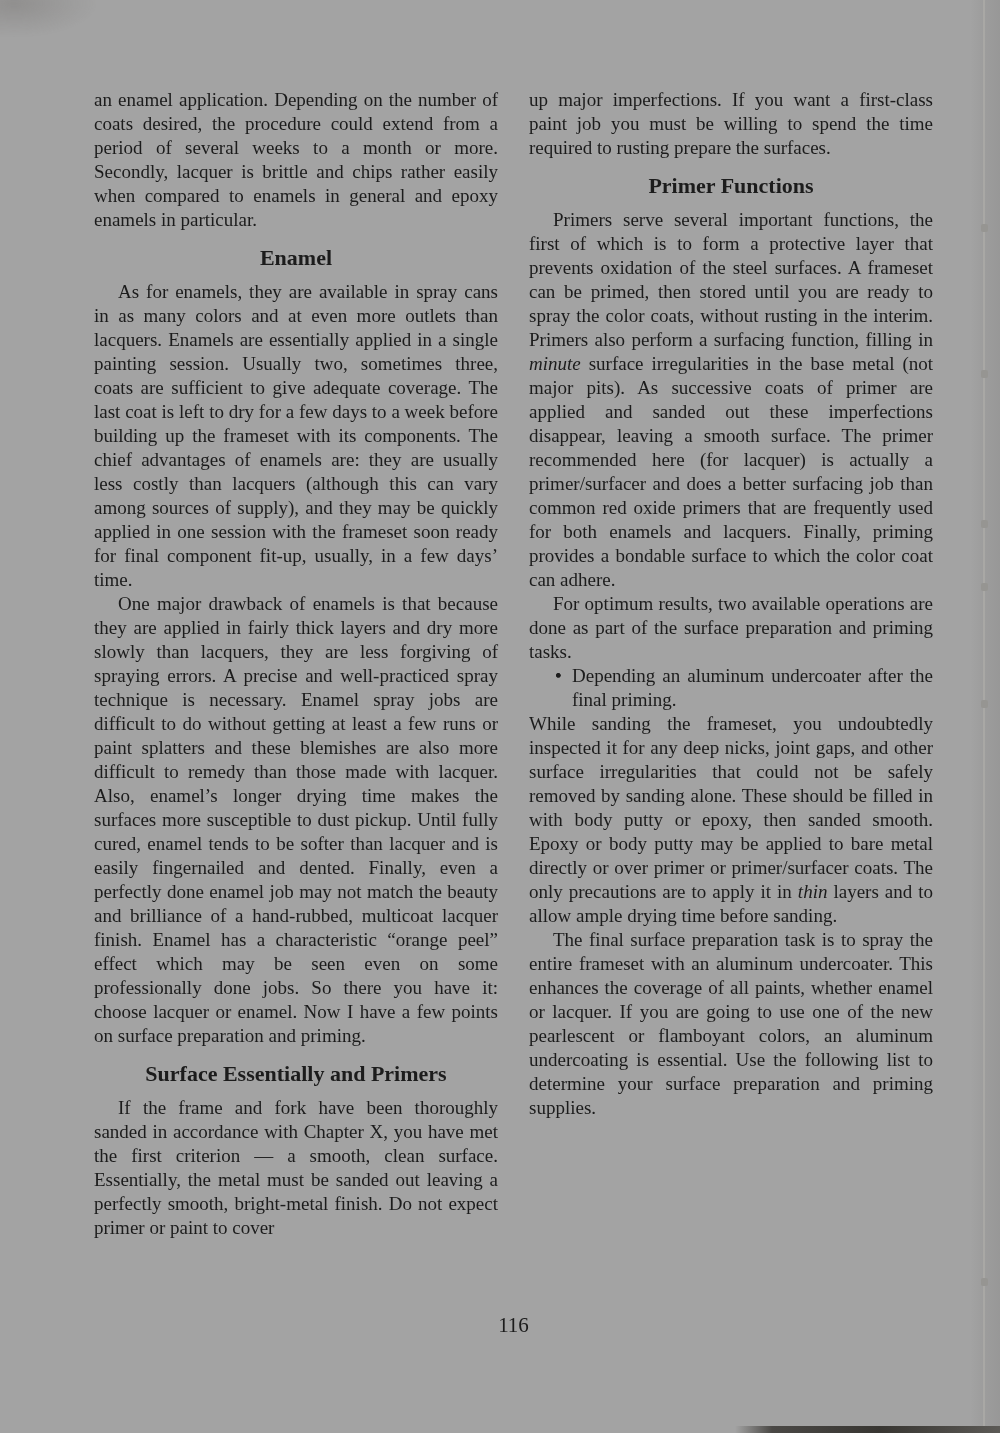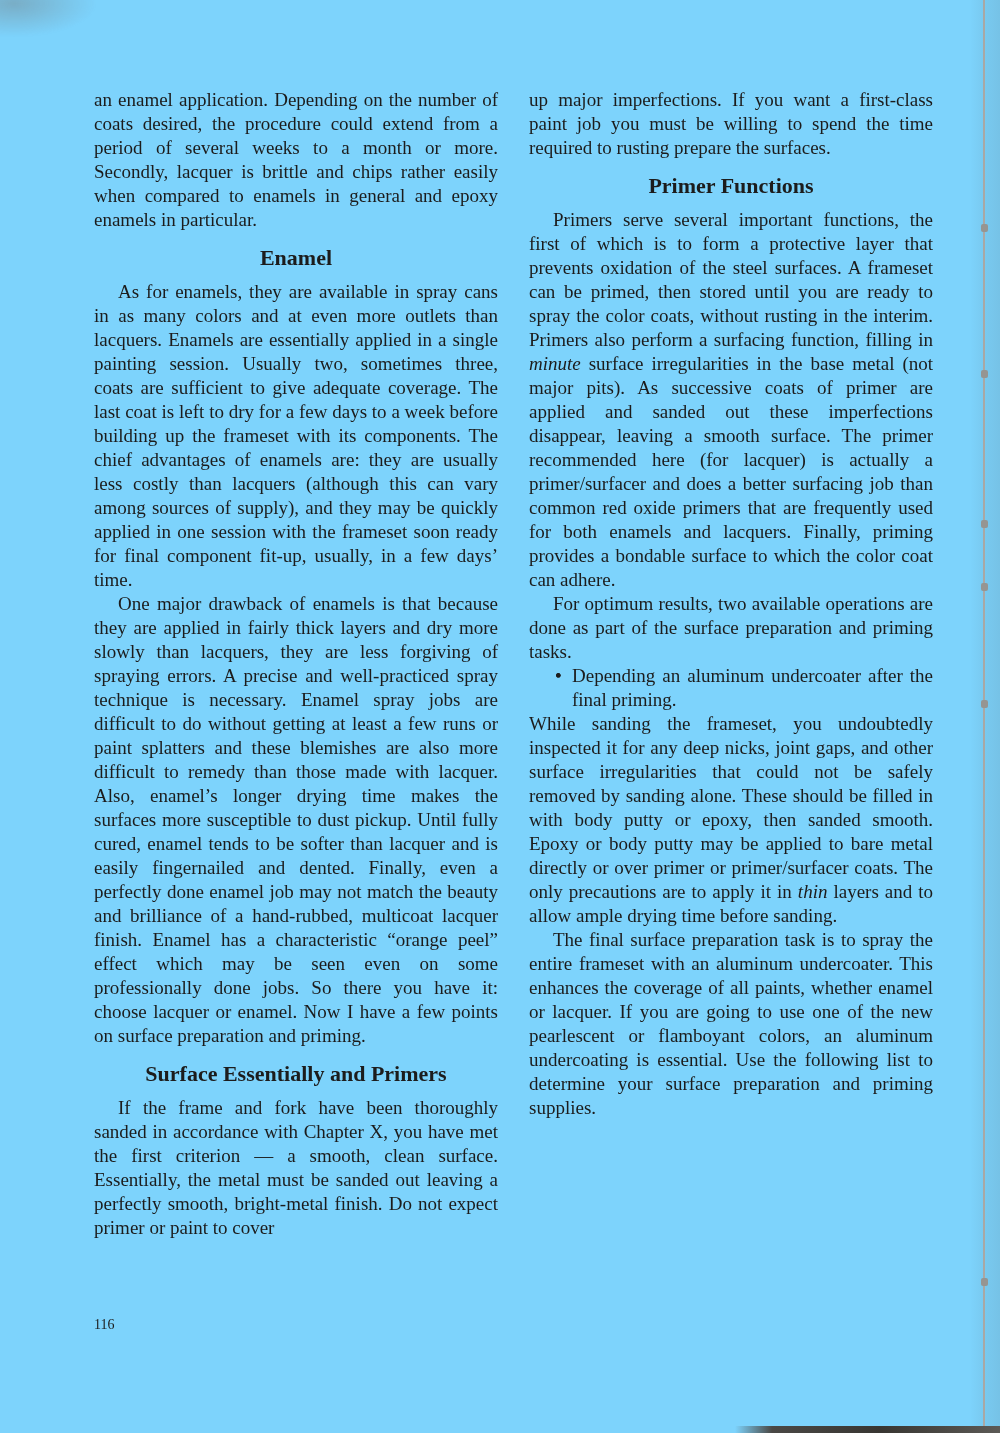--- a/index.html
+++ b/index.html
@@ -1,20 +1,20 @@
 <!DOCTYPE html>
 <html><head>
 <meta charset="utf-8">
 <style>
   html,body{margin:0;padding:0;background:#dededb;}
   .page{
     position:relative;
     width:1000px;height:1433px;
     margin:0 auto;
-    background:#7dd3fc;
+    background:#a3a3a3;
     font-family:"Liberation Serif", serif;
     color:#1c1c1c;
     overflow:hidden;
   }
   
   .smudge{
     position:absolute;top:-8px;left:-10px;width:110px;height:46px;
     background:radial-gradient(ellipse at 22% 25%, rgba(115,112,110,0.38), rgba(115,112,110,0.14) 42%, rgba(115,112,110,0) 68%);
     filter:blur(1px);
   }
@@ -45,21 +45,21 @@
   .para.noindent{text-indent:0;}
   .heading{
     font-size:22px;font-weight:bold;text-align:center;
     margin:14px 0 10px;text-indent:0;line-height:24px;
   }
   .bullets{list-style:none;margin:0;padding:0 0 0 26px;}
   .bullet{position:relative;padding-left:17px;}
   .bullet .dot{position:absolute;left:0;top:0;}
   .page-number{
     position:absolute;top:1313px;left:94px;width:839px;
-    text-align:left;font-size:14px;line-height:24px;
+    text-align:center;font-size:21px;line-height:24px;
   }
 </style>
 </head>
 <body>
 
 <div class="page">
 
   <div class="smudge"></div>
 
   <div class="col col-left">

